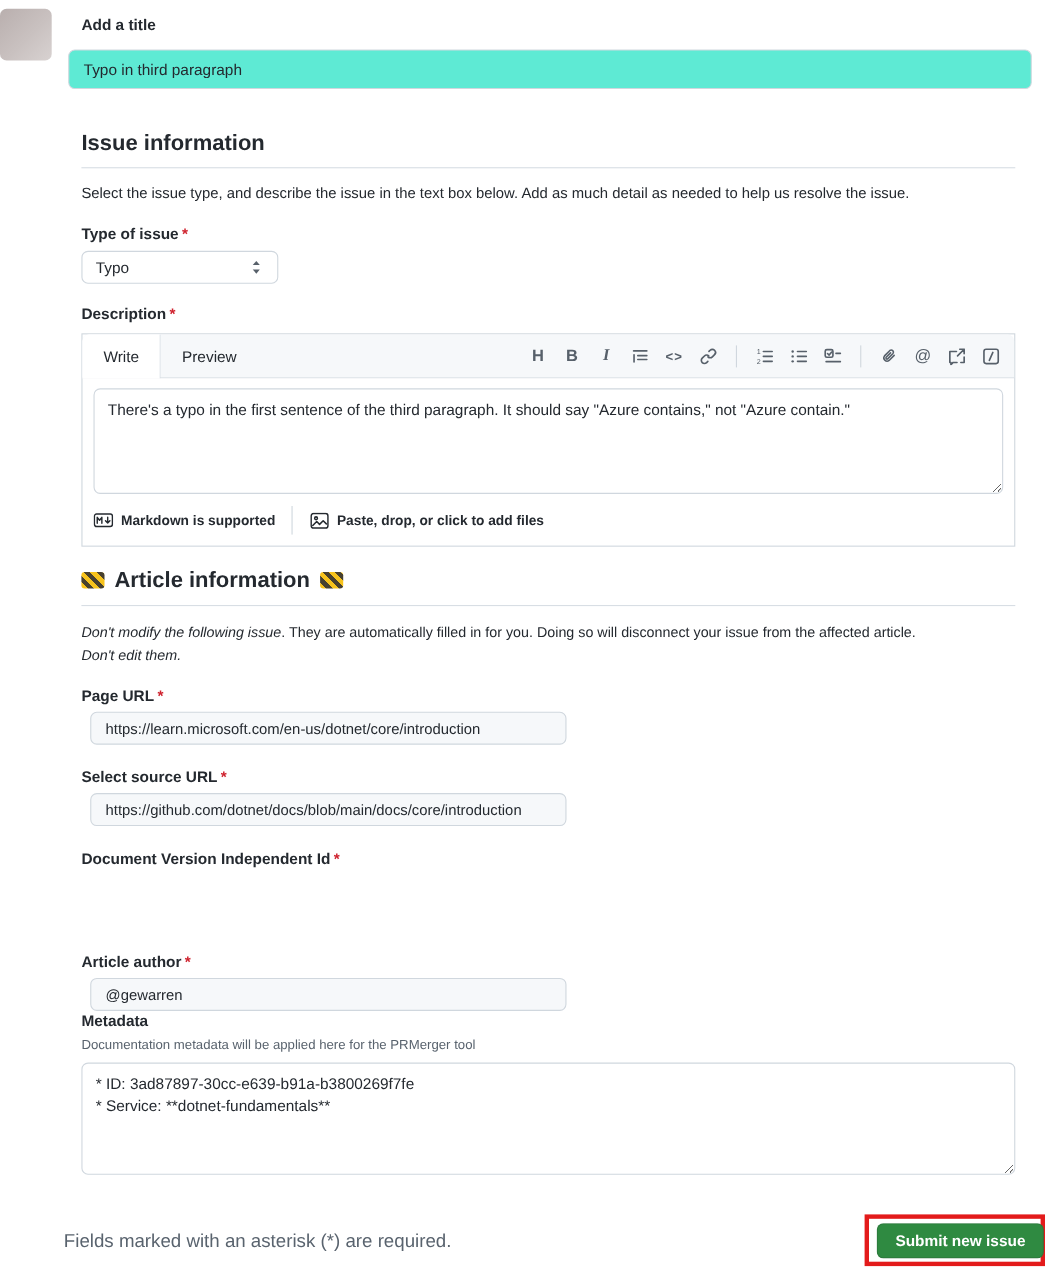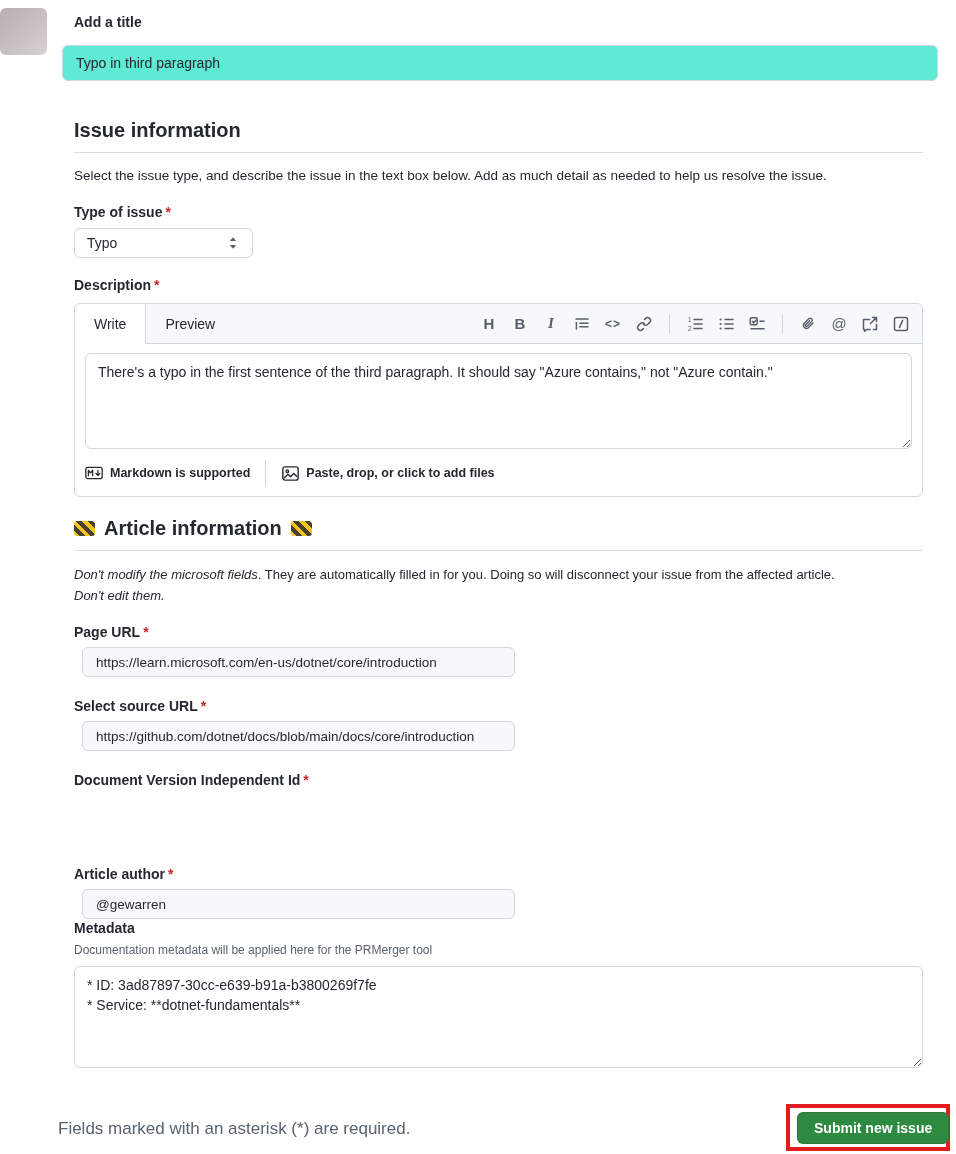--- a/index.html
+++ b/index.html
@@ -38,21 +38,21 @@
   .select {
     left:74px; top:228px; width:179px; height:30px;
     display:flex; align-items:center; justify-content:space-between;
     border:1px solid #d0d7de; border-radius:6px; background:#fff;
     padding:0 10px 0 12px; cursor:pointer;
   }
   .lbl-desc { left:74px; top:277px; }
 
   
   .editor { left:74px; top:303px; width:849px; height:194px;
-    border:1px solid #d0d7de; border-radius:6px; background:#fff; }
+    border:1px solid #d0d7de; border-radius:0; background:#fff; }
   .ed-header { display:flex; align-items:stretch; height:40px; background:#f6f8fa;
     border-bottom:1px solid #d0d7de; border-radius:6px 6px 0 0; }
   .tab { display:flex; align-items:center; padding:0 19px; font-size:14px;
     color:#24292f; cursor:pointer; }
   .tab.active { background:#fff; border-right:1px solid #d0d7de;
     border-top-left-radius:6px; height:40px; margin-bottom:-1px; }
   .ed-toolbar { margin-left:auto; display:flex; align-items:center; gap:13px;
     padding-right:12px; color:#57606a; }
   .tb { width:18px; height:18px; display:flex; align-items:center;
     justify-content:center; cursor:pointer; color:#57606a; }
@@ -230,21 +230,21 @@
       </span>
       <span>Paste, drop, or click to add files</span>
     </span>
   </div>
 </div>
 
 <div class="abs sec-article">
   <h2 class="sec"><span class="barrier lead"></span><span>Article information</span><span class="barrier tail"></span></h2>
 </div>
 
-<div class="abs p-note"><span class="it">Don't modify the microsoft fields</span><span>. They are automatically filled in for you. Doing so will disconnect your issue from the affected article.</span><br><span class="it">Don't edit them.</span></div>
+<div class="abs p-note"><span class="it">Don't modify the following issue</span><span>. They are automatically filled in for you. Doing so will disconnect your issue from the affected article.</span><br><span class="it">Don't edit them.</span></div>
 
 <div class="abs fgroup fg1 inp-gray">
   <div class="lbl"><span>Page URL</span><span class="req">*</span></div>
   <div class="box"><input class="txt" type="text" value="https://learn.microsoft.com/en-us/dotnet/core/introduction" style=""></div>
 </div>
 
 <div class="abs fgroup fg2 inp-gray">
   <div class="lbl"><span>Select source URL</span><span class="req">*</span></div>
   <div class="box"><input class="txt" type="text" value="https://github.com/dotnet/docs/blob/main/docs/core/introduction" style=""></div>
 </div>

